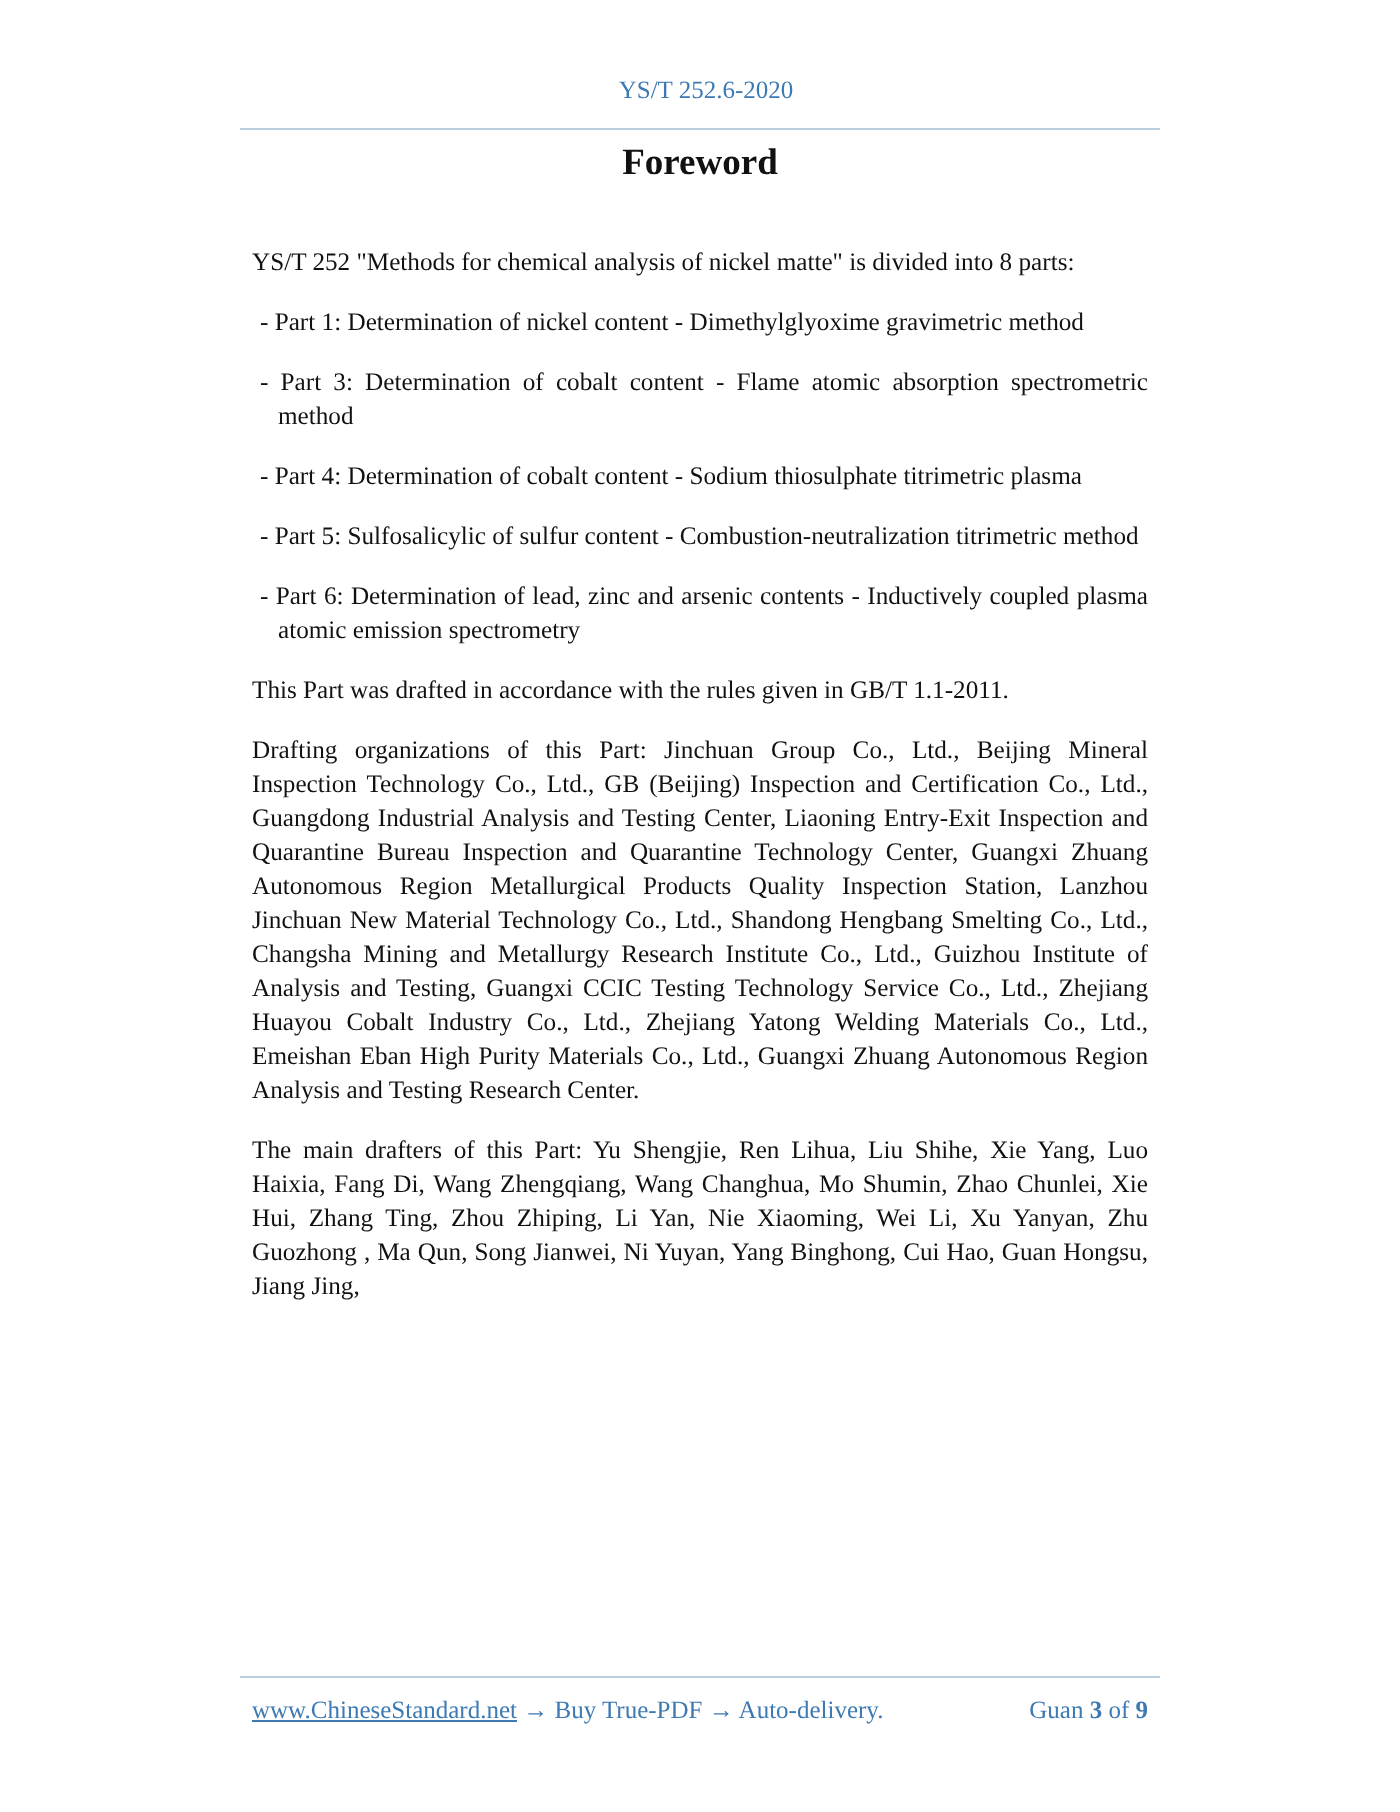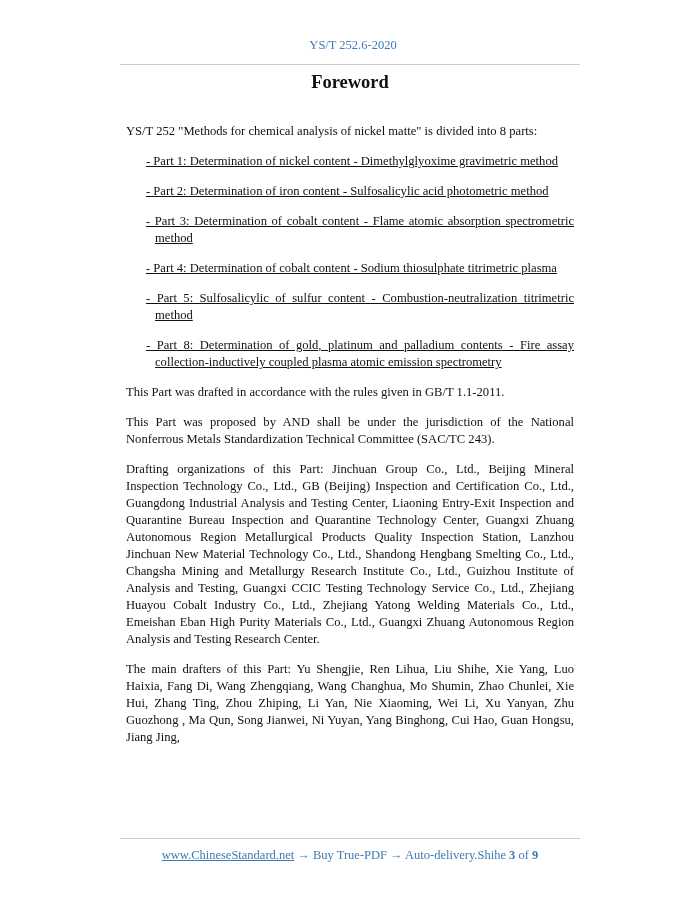--- a/index.html
+++ b/index.html
@@ -9,57 +9,55 @@
             font-size: 12.5px; color: #3d7ab3; }
   .header-rule { position: absolute; top: 64px; left: 120px; width: 460px; height: 1px;
                  background: #b9cfe0; }
   .title { position: absolute; top: 72px; left: 0; width: 700px; text-align: center;
            font-size: 18.5px; font-weight: bold; color: #111; }
   .content { position: absolute; top: 123px; left: 126px; width: 448px;
              font-size: 12.6px; line-height: 17px; }
   .content p { margin: 0 0 13px 0; text-align: justify; }
   .content p.left { text-align: left; }
   .parts { margin: 0 0 0 0; padding: 0; list-style: none; }
-  .parts li { margin: 0 0 13px 20px; padding-left: 9px; text-indent: -9px; text-align: justify; text-decoration: underline; }
+  .parts li { margin: 0 0 13px 4px; padding-left: 9px; text-indent: -9px; text-align: justify; }
   .parts li.single { text-align: left; }
   .footer-rule { position: absolute; top: 838px; left: 120px; width: 460px; height: 1px;
                  background: #b9cfe0; }
   .footer { position: absolute; top: 848px; left: 126px; width: 448px; font-size: 12.5px;
-            color: #3d7ab3; display: flex; justify-content: center; }
+            color: #3d7ab3; display: flex; justify-content: space-between; }
   .footer a { color: #3d7ab3; text-decoration: underline; }
   .footer .page b { font-weight: bold; }
 </style>
 </head>
 <body>
 
 <div class="header">YS/T 252.6-2020</div>
 <div class="header-rule"></div>
 
 <div class="title">Foreword</div>
 
 <div class="content">
   <p class="left">YS/T 252 "Methods for chemical analysis of nickel matte" is divided into 8 parts:</p>
   <ul class="parts">
     <li class="single">- Part 1: Determination of nickel content - Dimethylglyoxime gravimetric method</li>
-    <li class="single">- Part 2: Determination of iron content - Sulfosalicylic acid photometric method</li>
     <li>- Part 3: Determination of cobalt content - Flame atomic absorption spectrometric method</li>
     <li class="single">- Part 4: Determination of cobalt content - Sodium thiosulphate titrimetric plasma</li>
     <li>- Part 5: Sulfosalicylic of sulfur content - Combustion-neutralization titrimetric method</li>
-    <li>- Part 8: Determination of gold, platinum and palladium contents - Fire assay collection-inductively coupled plasma atomic emission spectrometry</li>
+    <li>- Part 6: Determination of lead, zinc and arsenic contents - Inductively coupled plasma atomic emission spectrometry</li>
   </ul>
   <p class="left">This Part was drafted in accordance with the rules given in GB/T 1.1-2011.</p>
-  <p>This Part was proposed by AND shall be under the jurisdiction of the National Nonferrous Metals Standardization Technical Committee (SAC/TC 243).</p>
   <p>Drafting organizations of this Part: Jinchuan Group Co., Ltd., Beijing Mineral Inspection Technology Co., Ltd., GB (Beijing) Inspection and Certification Co., Ltd., Guangdong Industrial Analysis and Testing Center, Liaoning Entry-Exit Inspection and Quarantine Bureau Inspection and Quarantine Technology Center, Guangxi Zhuang Autonomous Region Metallurgical Products Quality Inspection Station, Lanzhou Jinchuan New Material Technology Co., Ltd., Shandong Hengbang Smelting Co., Ltd., Changsha Mining and Metallurgy Research Institute Co., Ltd., Guizhou Institute of Analysis and Testing, Guangxi CCIC Testing Technology Service Co., Ltd., Zhejiang Huayou Cobalt Industry Co., Ltd., Zhejiang Yatong Welding Materials Co., Ltd., Emeishan Eban High Purity Materials Co., Ltd., Guangxi Zhuang Autonomous Region Analysis and Testing Research Center.</p>
   <p>The main drafters of this Part: Yu Shengjie, Ren Lihua, Liu Shihe, Xie Yang, Luo Haixia, Fang Di, Wang Zhengqiang, Wang Changhua, Mo Shumin, Zhao Chunlei, Xie Hui, Zhang Ting, Zhou Zhiping, Li Yan, Nie Xiaoming, Wei Li, Xu Yanyan, Zhu Guozhong , Ma Qun, Song Jianwei, Ni Yuyan, Yang Binghong, Cui Hao, Guan Hongsu, Jiang Jing,</p>
 </div>
 
 <div class="footer-rule"></div>
 <div class="footer">
   <span>
     <a>www.ChineseStandard.net</a><span> → Buy True-PDF → Auto-delivery.</span>
   </span>
   <span class="page">
-    <span>Shihe</span>
+    <span>Guan</span>
     <b>3</b>
     <span>of</span>
     <b>9</b>
   </span>
 </div>
 
 </body></html>

